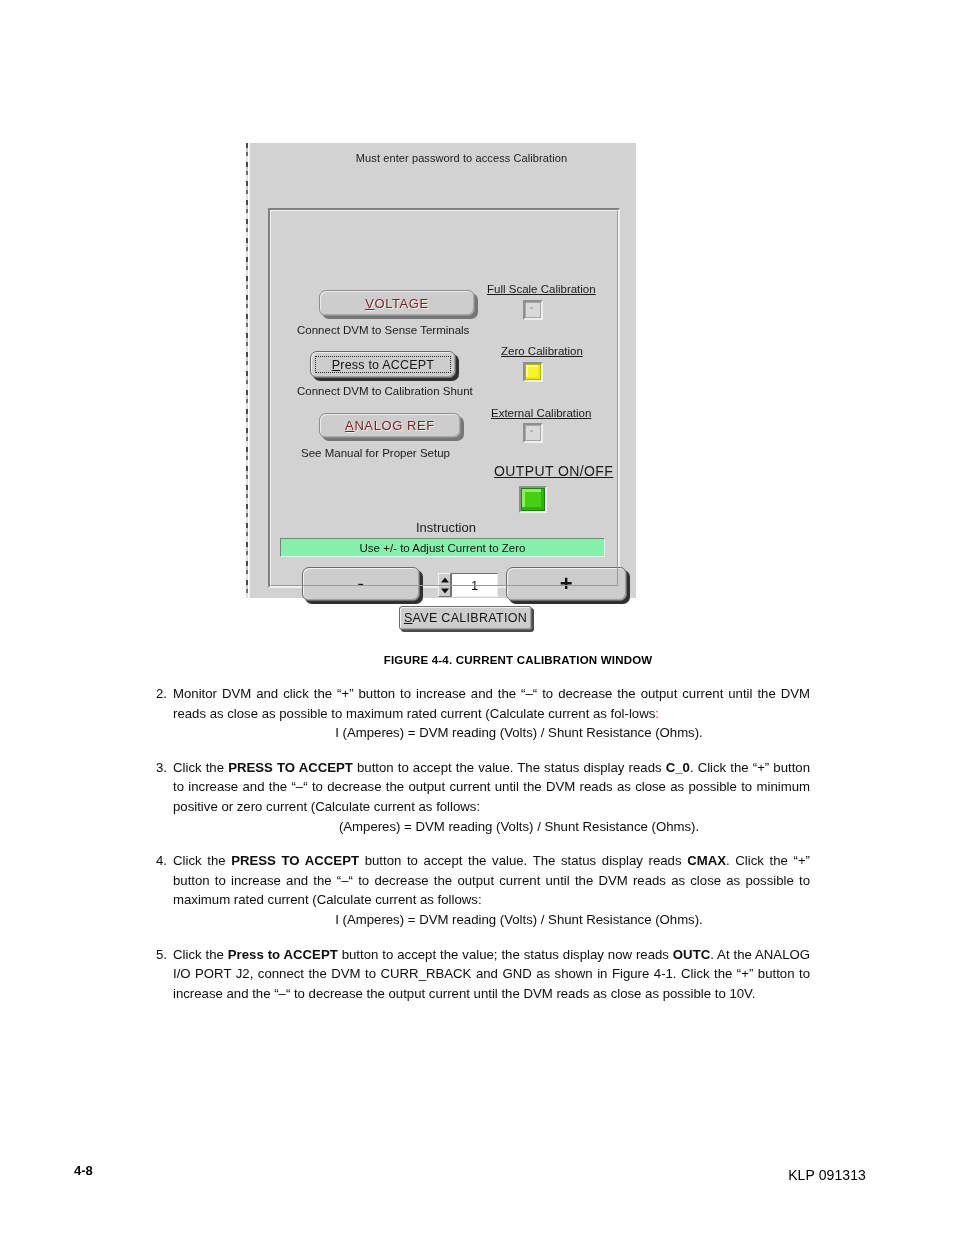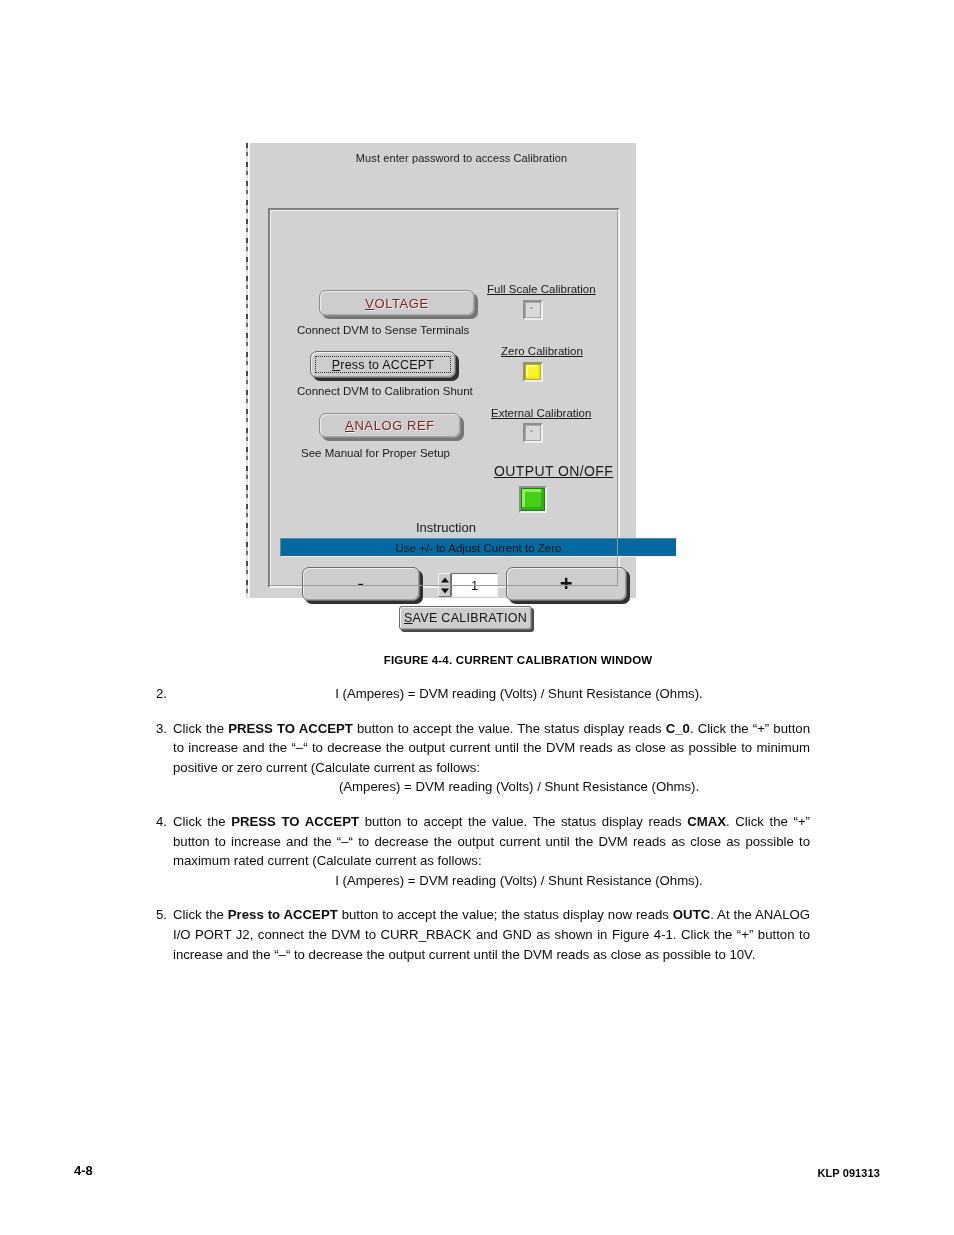--- a/index.html
+++ b/index.html
@@ -226,24 +226,24 @@
     left: 0; top: 310px;
     width: 352px;
     text-align: center;
     font-size: 13px;
     color: #1a1a1a;
   }
   #instruction-field {
     position: absolute;
     left: 10px;
     top: 328px;
-    width: 397px;
+    width: 325px;
     height: 19px;
     box-sizing: border-box;
-    background: #0369a1;
+    background: #86efac;
     border: 1px solid #7f7f7f;
     border-right-color: #f0f0f0;
     border-bottom-color: #f0f0f0;
     display: flex;
     align-items: center;
     justify-content: center;
     font-size: 11.5px;
     color: #111;
   }
 
@@ -365,25 +365,24 @@
   
   #footer-left {
     position: absolute;
     left: 74px;
     top: 1163px;
     font-size: 13px;
     font-weight: bold;
   }
   #footer-right {
     position: absolute;
-    right: 74px;
+    right: 88px;
     top: 1167px;
-    font-size: 11px;
+    font-size: 14px;
     letter-spacing: 0.1px;
-    font-weight: bold;
   }
 </style>
 </head>
 <body>
 
 <div id="figure-wrap">
 
   <div id="scan-artifact"></div>
 
   <div id="dialog">
@@ -459,20 +458,21 @@
     </div>
   </div>
 </div>
 
 <div id="fig-caption">FIGURE 4-4.  CURRENT CALIBRATION WINDOW</div>
 
 <div id="body-text">
 
   <div class="step">
     <span class="num">2.</span>
+    <span class="para"><span>Monitor DVM and click the “+” button to increase and the “–“ to decrease the output current until the DVM reads as close as possible to maximum rated current (Calculate current as fol-lows</span><span class="red">:</span></span>
     <span class="eq">I (Amperes) = DVM reading (Volts) / Shunt Resistance (Ohms).</span>
   </div>
 
   <div class="step">
     <span class="num">3.</span>
     <span class="para"><span>Click the </span><b>PRESS TO ACCEPT</b><span> button to accept the value. The status display reads </span><b>C_0</b><span>. Click the “+” button to increase and the “–“ to decrease the output current until the DVM reads as close as possible to minimum positive or zero current (Calculate current as follows:</span></span>
     <span class="eq">(Amperes) = DVM reading (Volts) / Shunt Resistance (Ohms).</span>
   </div>
 
   <div class="step">

